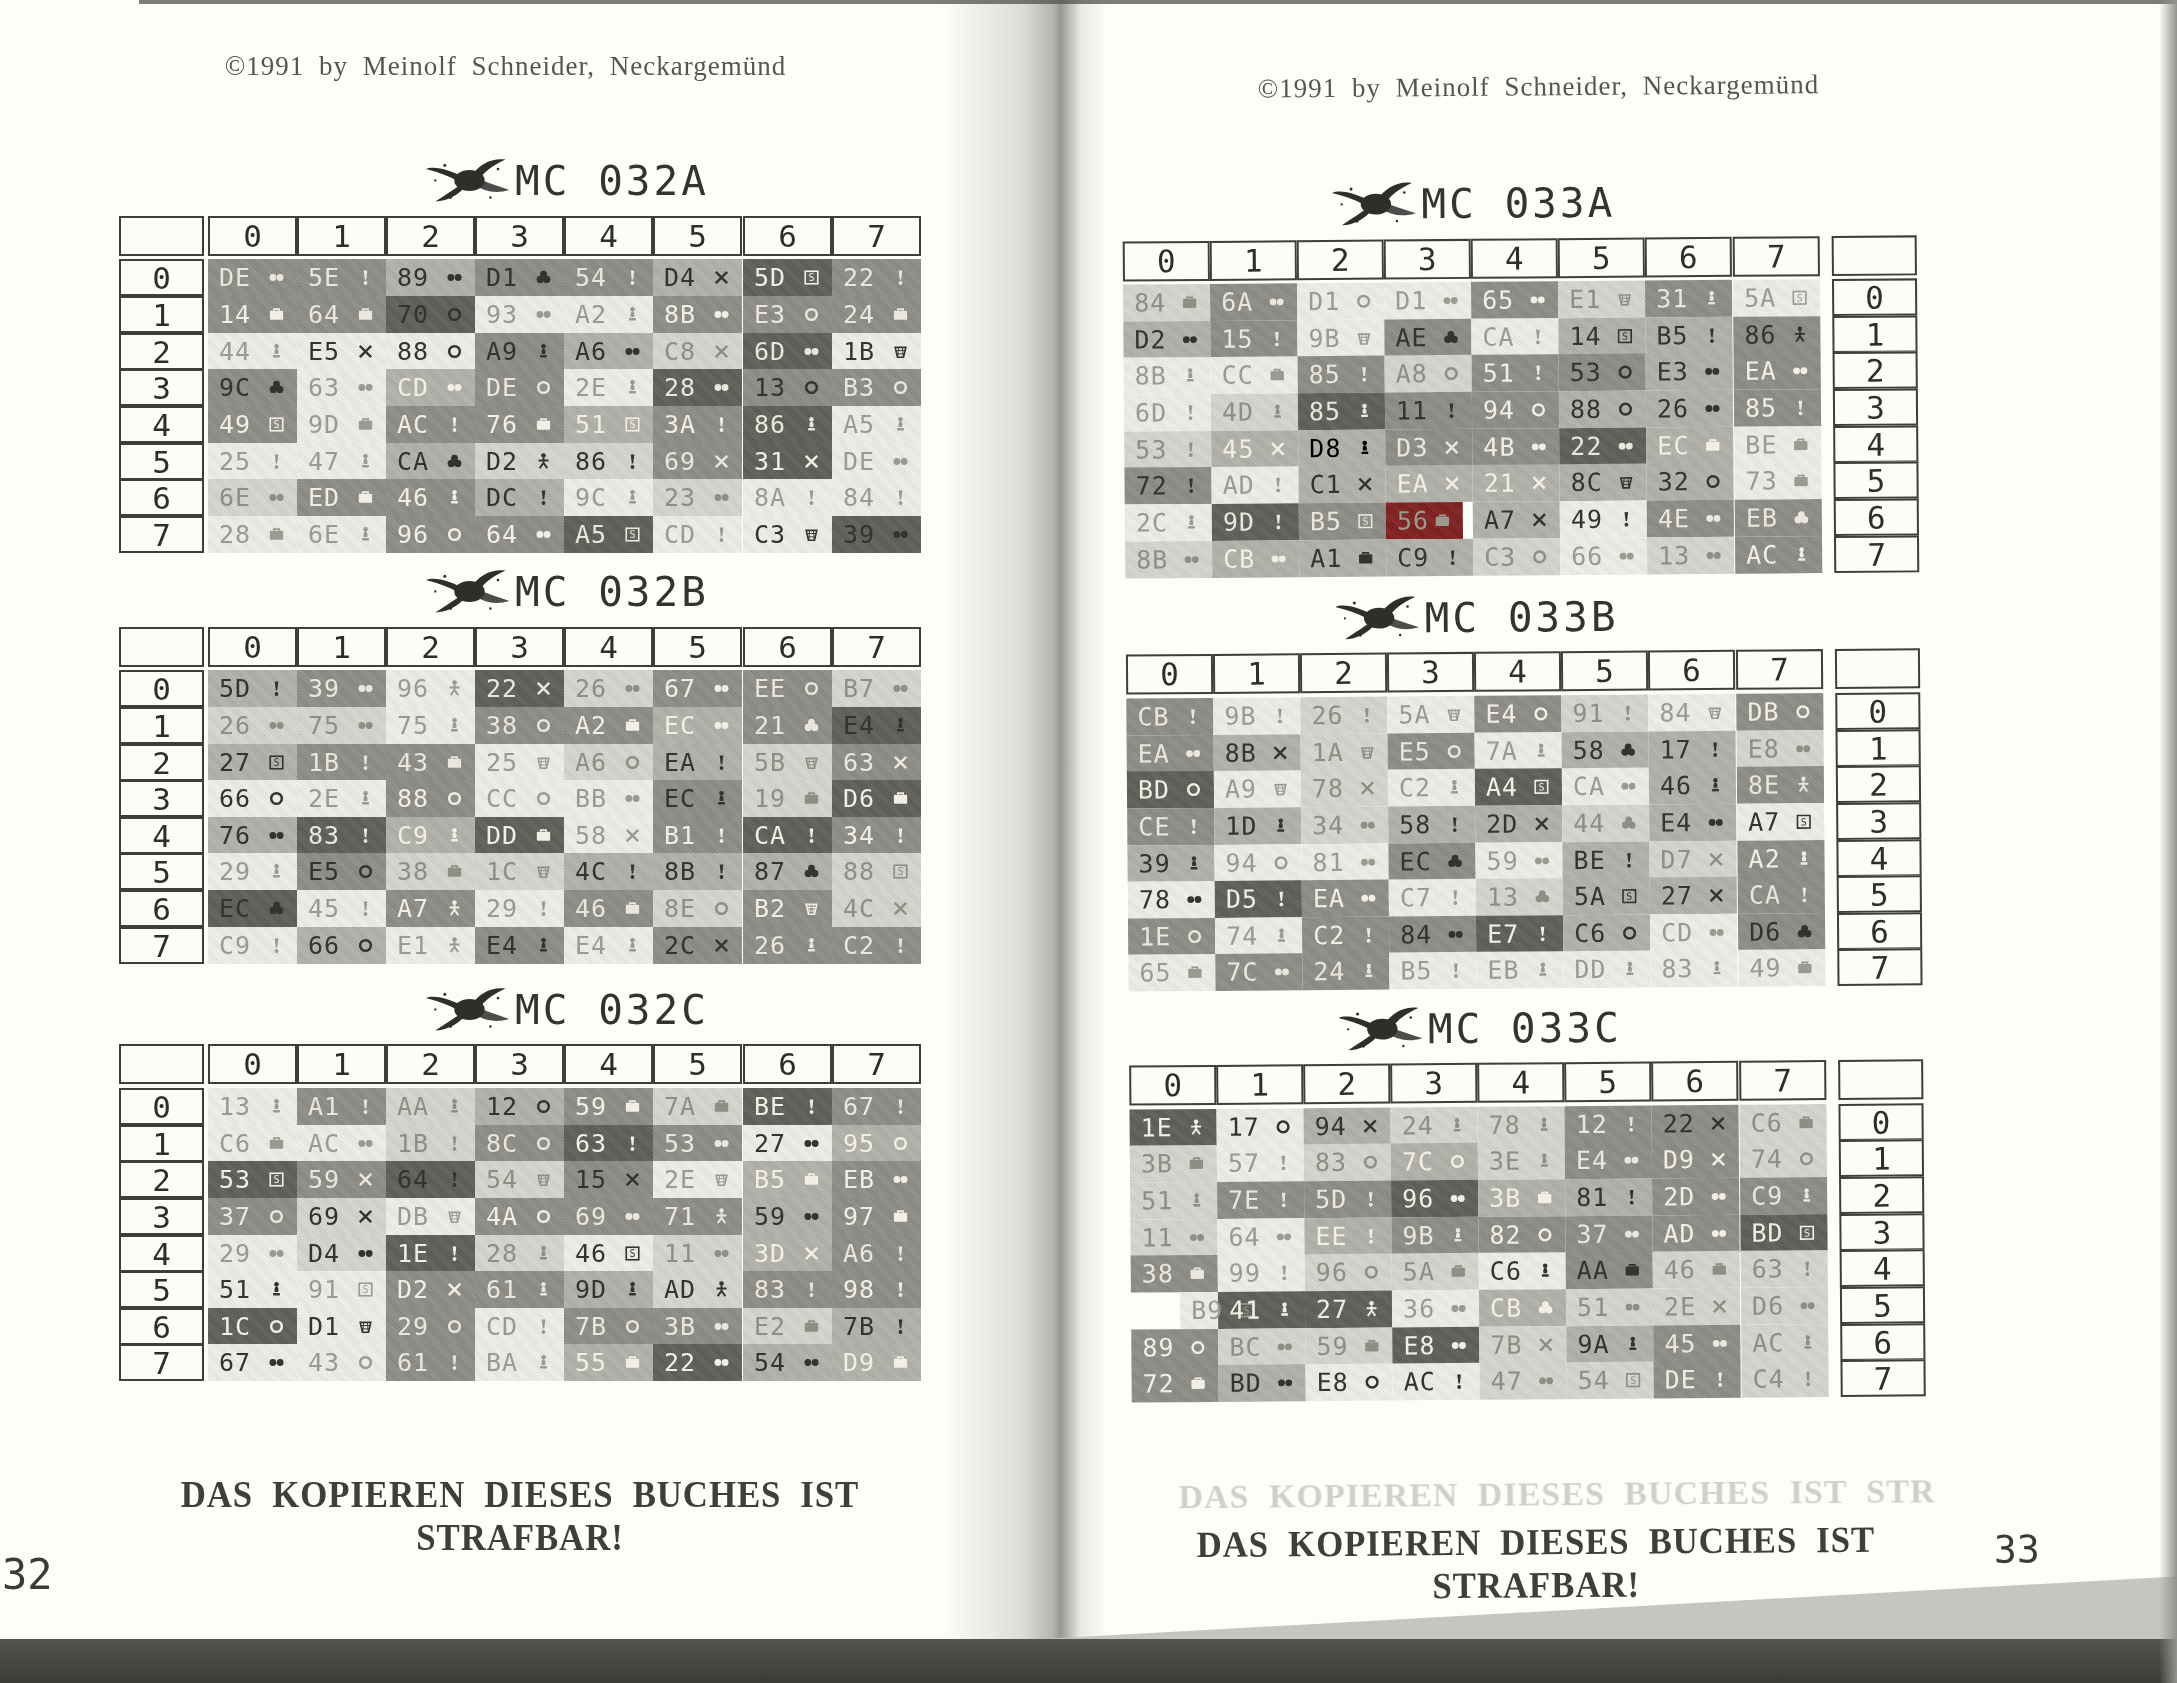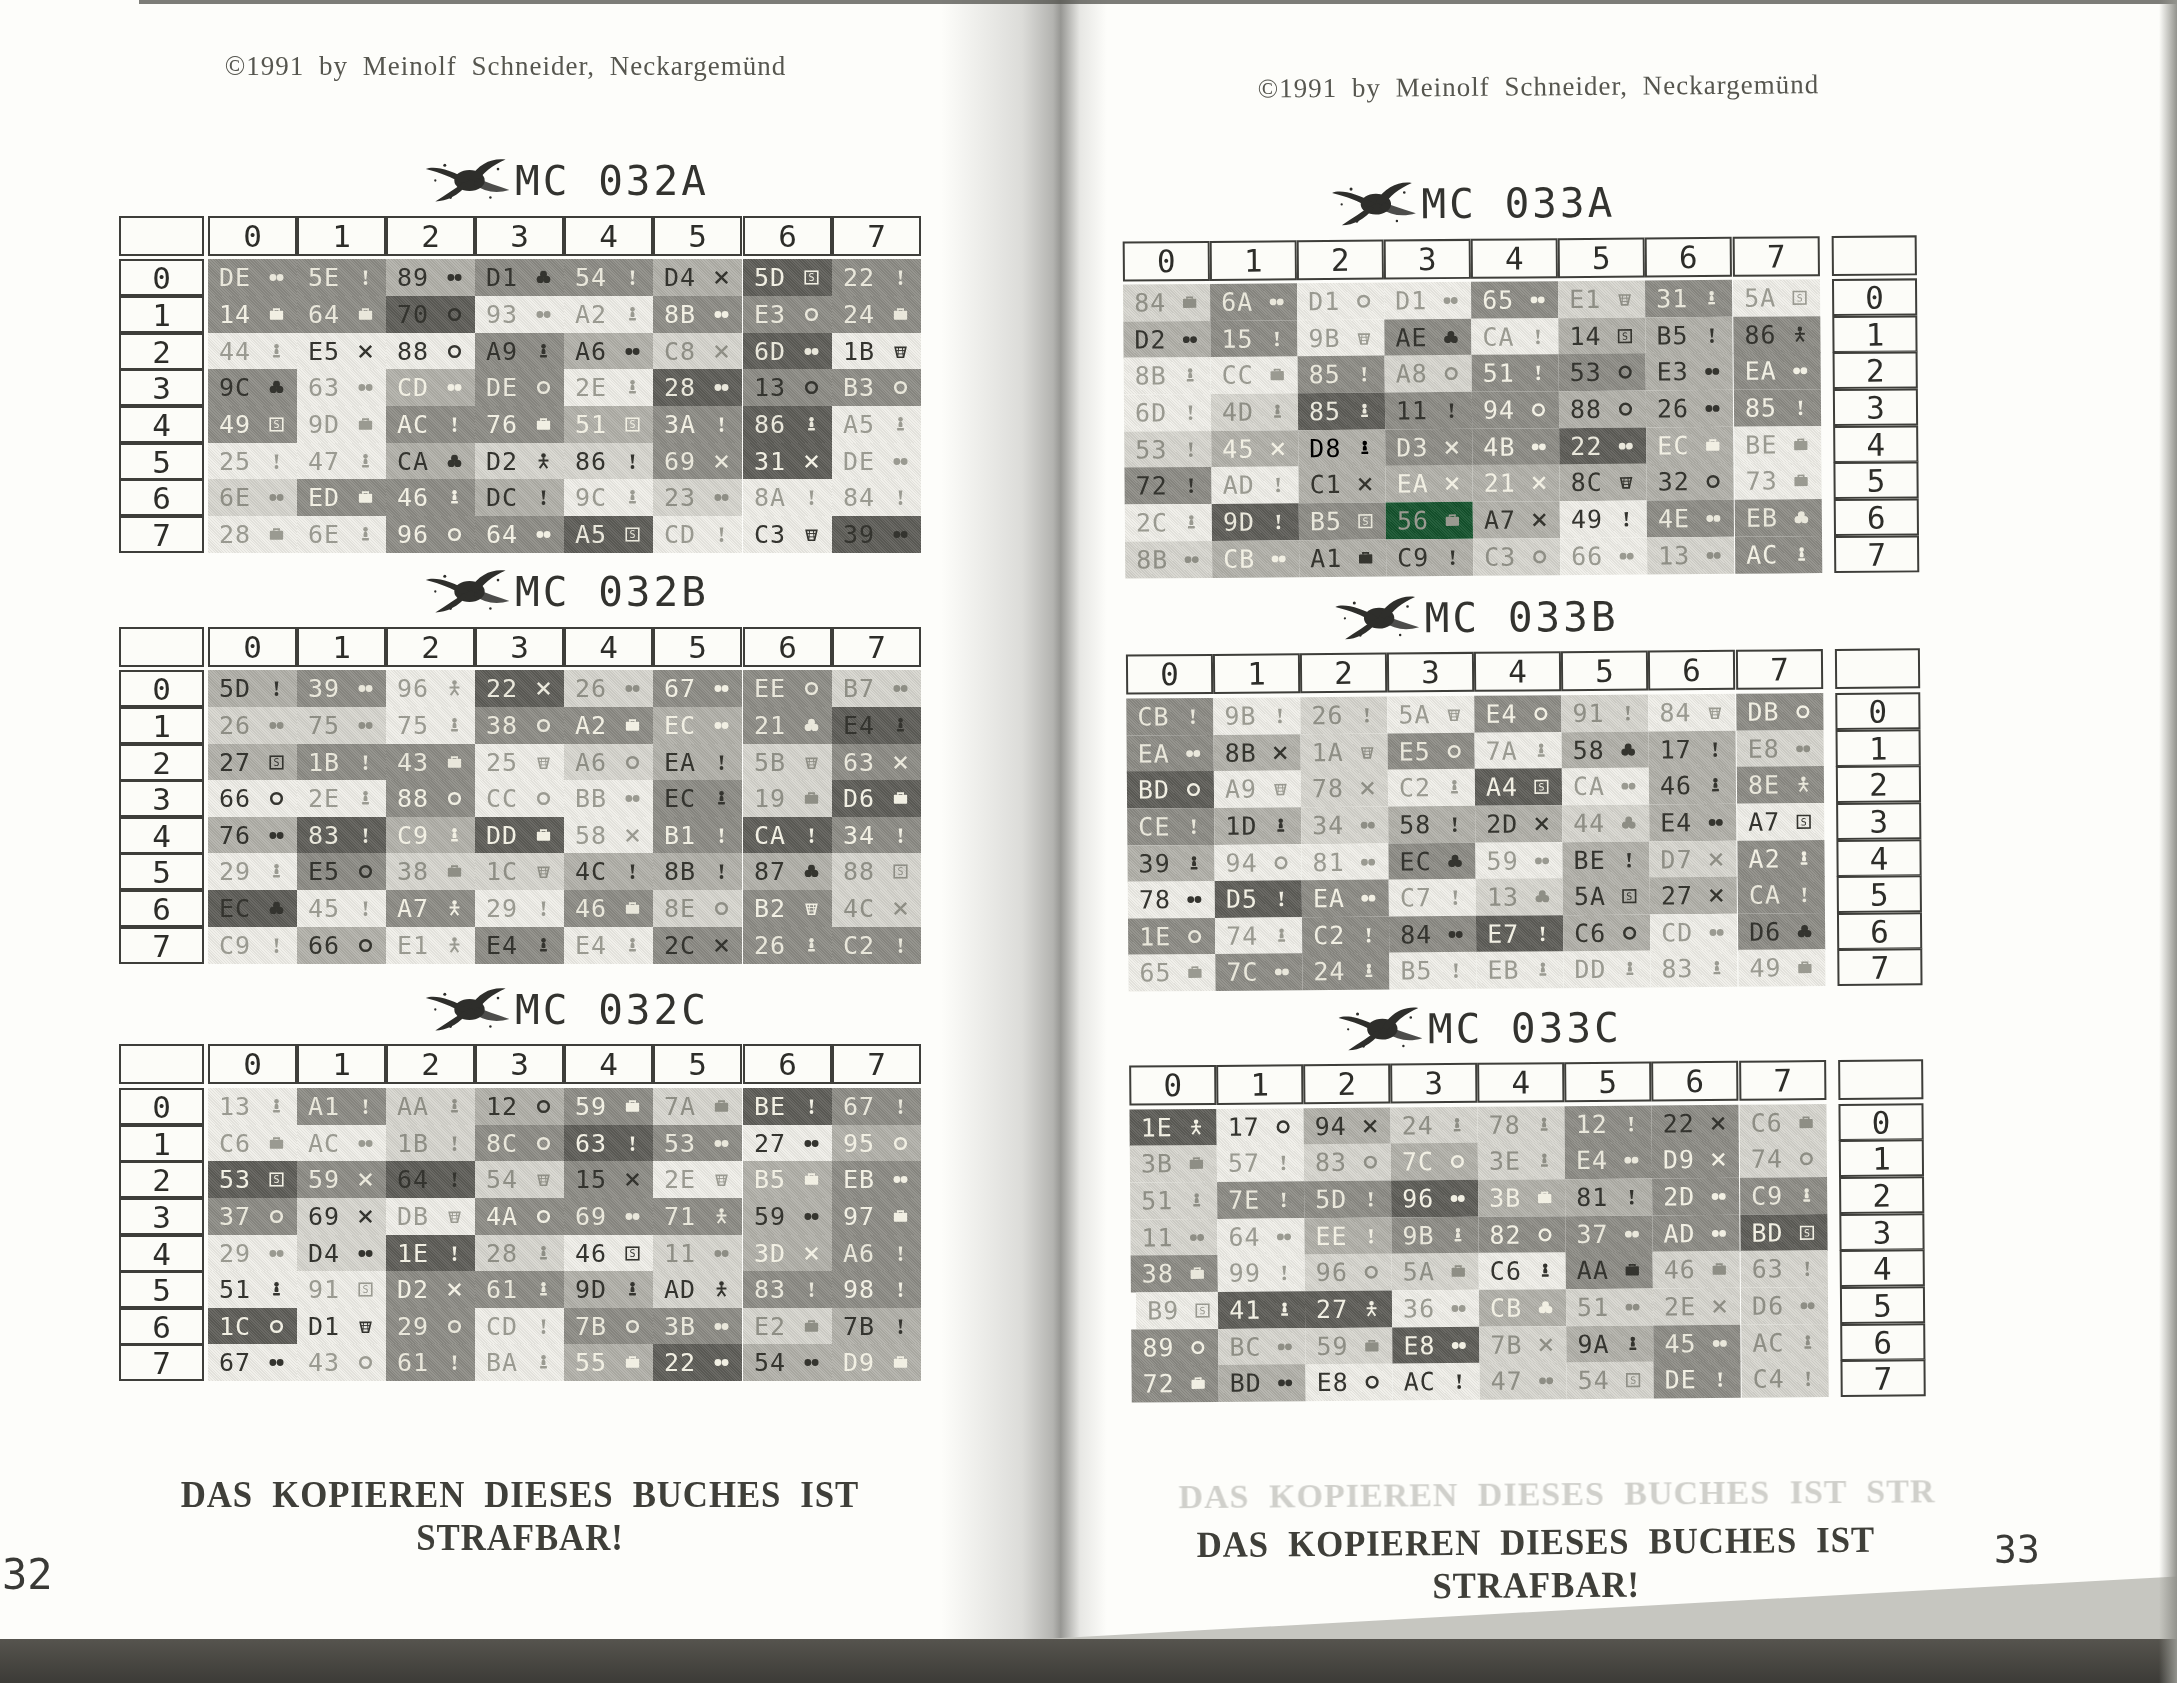--- a/index.html
+++ b/index.html
@@ -1874,21 +1874,21 @@
             <circle cx="10" cy="15.8" r="2"></circle>
           </svg>
         </div>
         <div class="cell" style="left: 1301px; top: 501px; width: 87px; height: 37px; background: rgb(141, 140, 134); color: rgb(233, 231, 219);">
           <span class="hex">B5</span>
           <svg class="glyph" viewBox="0 0 20 20" fill="currentColor">
             <rect x="3.4" y="3.4" width="13.2" height="13.2" fill="none" stroke="currentColor" stroke-width="1.7"></rect>
             <text x="10" y="13.8" text-anchor="middle" font-size="10.5" fill="currentColor" font-family="DejaVu Sans Mono, monospace">S</text>
           </svg>
         </div>
-        <div class="cell" style="left: 1388px; top: 501px; width: 87px; height: 37px; background: #14532d; color: rgb(154, 154, 145); align-items: center;">
+        <div class="cell" style="left: 1388px; top: 501px; width: 77px; height: 37px; background: #7f1d1d; color: rgb(154, 154, 145); align-items: center;">
           <span class="hex">56</span>
           <svg class="glyph" viewBox="0 0 20 20" fill="currentColor">
             <path d="M7.2 6V4.4h5.6V6" fill="none" stroke="currentColor" stroke-width="1.8"></path>
             <rect x="3" y="6" width="14" height="9.6" rx="1"></rect>
           </svg>
         </div>
         <div class="cell" style="left: 1475px; top: 501px; width: 87px; height: 37px; background: rgb(178, 177, 170); color: rgb(53, 53, 47);">
           <span class="hex">A7</span>
           <svg class="glyph" viewBox="0 0 20 20" fill="currentColor">
             <path d="M4 4 16 16M16 4 4 16" fill="none" stroke="currentColor" stroke-width="2.6"></path>
@@ -2762,21 +2762,21 @@
           </svg>
         </div>
         <div class="cell" style="left: 1737px; top: 1252px; width: 87px; height: 37px; background: rgb(215, 214, 207); color: rgb(142, 142, 133);">
           <span class="hex">63</span>
           <svg class="glyph" viewBox="0 0 20 20" fill="currentColor">
             <path d="M8.1 2.6h3.8l-1.1 9.4H9.2z"></path>
             <circle cx="10" cy="15.8" r="2"></circle>
           </svg>
         </div>
         <div class="hbox" style="left: 1836px; top: 1289px; width: 85px; height: 37px;">5</div>
-        <div class="cell" style="left: 1132px; top: 1289px; width: 87px; height: 37px; background: rgb(240, 239, 233); color: rgb(154, 154, 145);">
+        <div class="cell" style="left: 1176px; top: 1289px; width: 87px; height: 37px; background: rgb(240, 239, 233); color: rgb(154, 154, 145);">
           <span class="hex">B9</span>
           <svg class="glyph" viewBox="0 0 20 20" fill="currentColor">
             <rect x="3.4" y="3.4" width="13.2" height="13.2" fill="none" stroke="currentColor" stroke-width="1.7"></rect>
             <text x="10" y="13.8" text-anchor="middle" font-size="10.5" fill="currentColor" font-family="DejaVu Sans Mono, monospace">S</text>
           </svg>
         </div>
         <div class="cell" style="left: 1214px; top: 1289px; width: 87px; height: 37px; background: rgb(94, 93, 88); color: rgb(241, 239, 227);">
           <span class="hex">41</span>
           <svg class="glyph" viewBox="0 0 20 20" fill="currentColor">
             <circle cx="10" cy="4.6" r="2.4"></circle>

